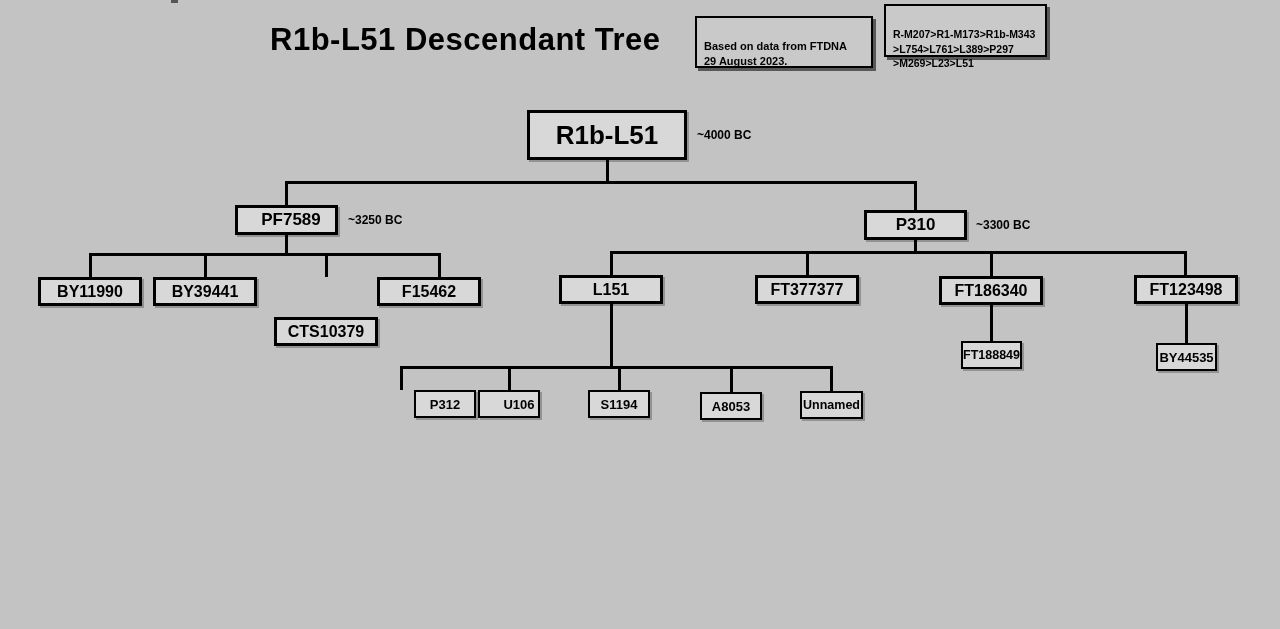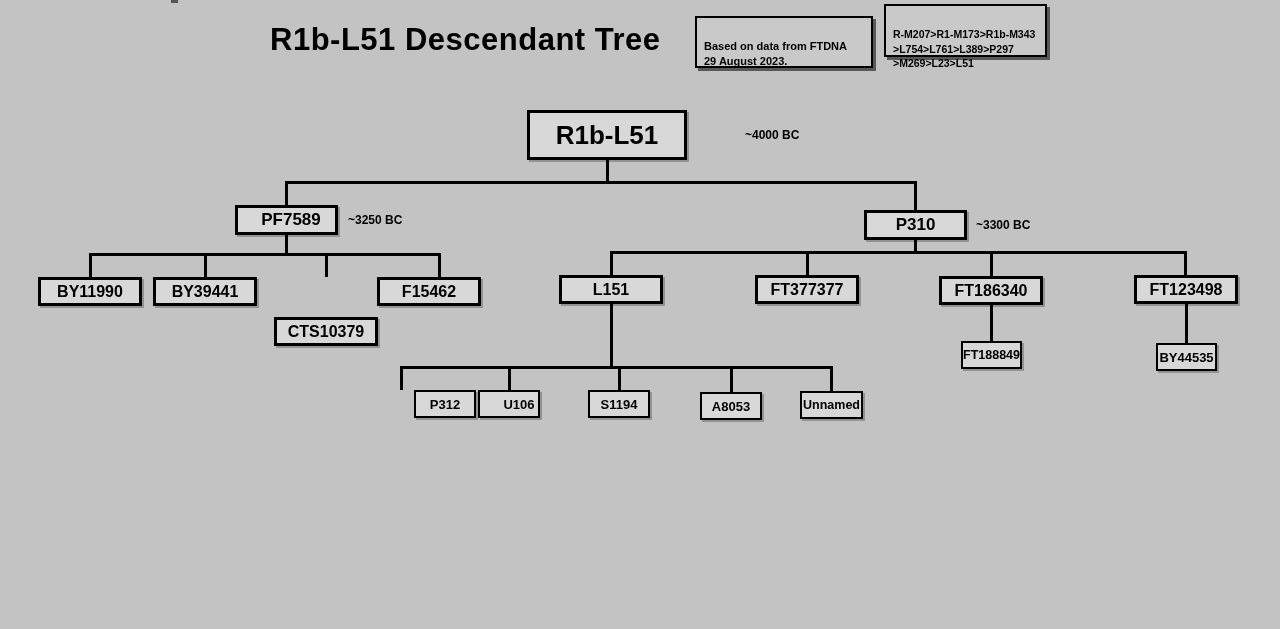--- a/index.html
+++ b/index.html
@@ -41,21 +41,21 @@
   .n-ft123498{left:1134px;top:275px;}
   .lvl4{width:62px;height:28px;font-size:13px;border-width:2.5px;}
   .n-ft188849{left:961px;top:341px;width:61px;font-size:12.5px;}
   .n-by44535{left:1156px;top:343px;width:61px;}
   .n-p312{left:370px;top:390px;margin-left:44px;}
   .n-u106{left:478px;top:390px;padding-left:20px;}
   .n-s1194{left:588px;top:390px;}
   .n-a8053{left:700px;top:392px;}
   .n-unnamed{left:800px;top:391px;width:63px;font-size:12.5px;}
   .note{position:absolute;font-weight:bold;font-size:12px;}
-  .note-root{left:697px;top:128px;margin-left:48px;}
+  .note-root{left:697px;top:128px;}
   .note-pf7589{left:348px;top:213px;}
   .note-p310{left:976px;top:218px;}
   .vline,.hline{position:absolute;background:#000;}
   .vline{width:3px;}
   .hline{height:3px;}
   .artifact{position:absolute;left:171px;top:0;width:7px;height:3px;background:#555;}
 </style>
 </head>
 <body style="background: rgb(195, 195, 195);">
 

